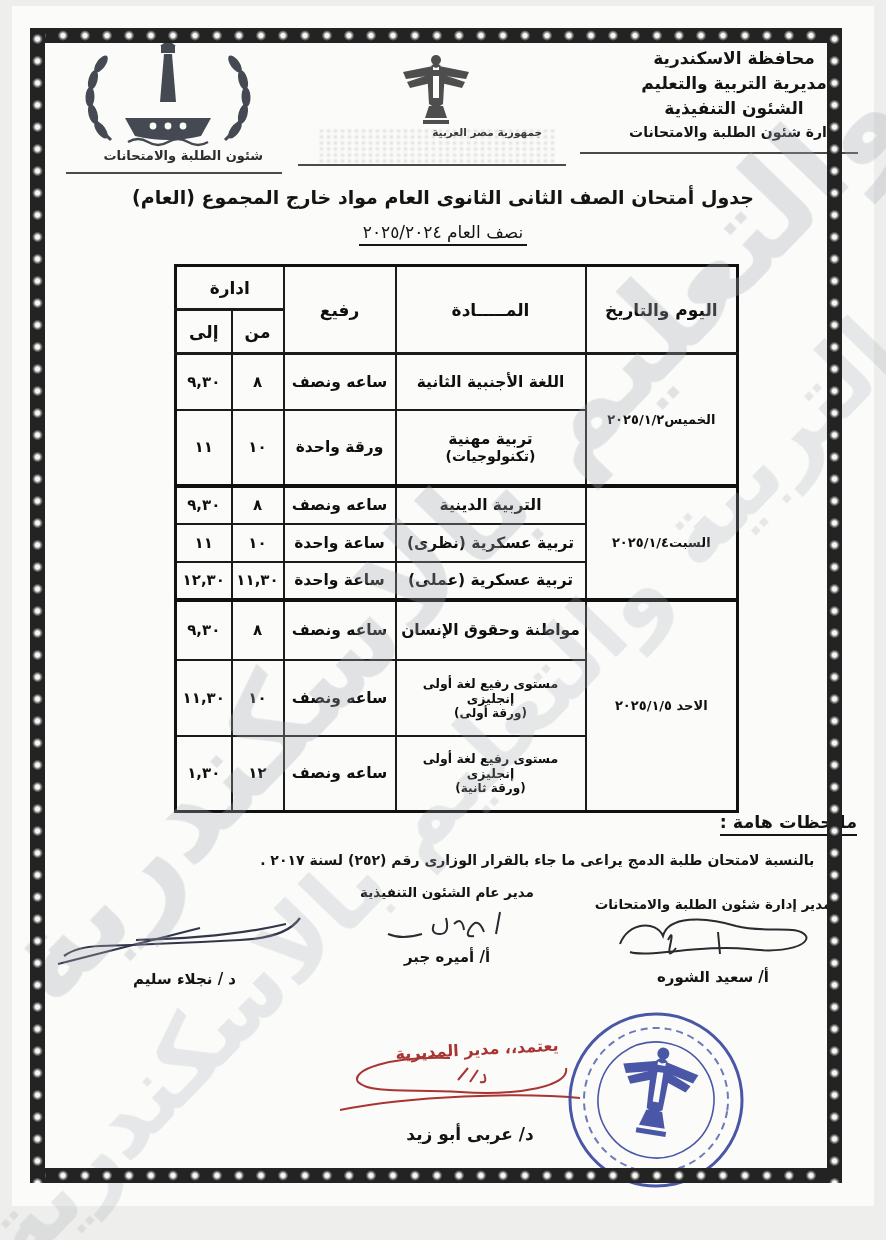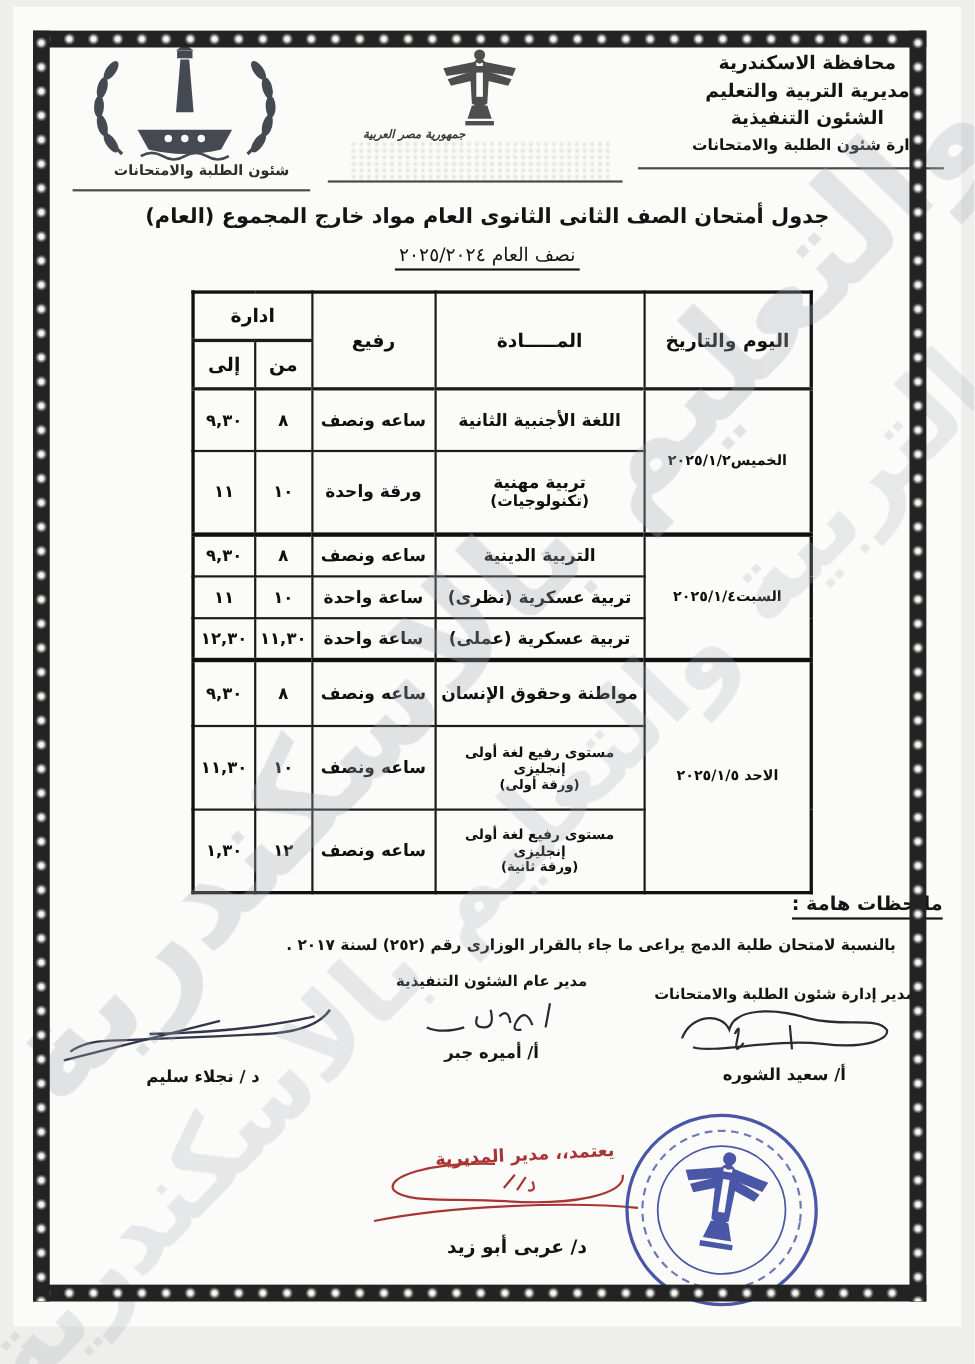--- a/index.html
+++ b/index.html
@@ -16,21 +16,21 @@
   .b-right{left:827px;top:28px;height:1155px;}
 
   .hline{position:absolute;height:2px;background:#4a4a4a;z-index:2;}
 
   
   .hdr-right{position:absolute;left:593px;top:46px;width:282px;text-align:center;z-index:2;}
   .hdr-right .l{font-weight:bold;font-size:17px;line-height:25px;}
   .hdr-right .l4{font-weight:bold;font-size:14px;line-height:22px;}
   .emblem-left{position:absolute;left:58px;top:40px;width:205px;text-align:right;z-index:2;}
   .emblem-left .cap{font-weight:bold;font-size:13px;margin-top:-4px;color:#2d2d2d;}
-  .emblem-center{position:absolute;left:330px;top:42px;width:212px;text-align:left;z-index:2;font-style:italic;}
+  .emblem-center{position:absolute;left:330px;top:52px;width:212px;text-align:right;z-index:2;}
   .emblem-center .cap{font-weight:bold;font-size:10.5px;color:#3a3a3a;}
   .stamp-noise{position:absolute;left:318px;top:128px;width:236px;height:38px;z-index:1;opacity:.5;filter:blur(1px);
      background-image:radial-gradient(circle 1.3px,#9a9a98 1px,transparent 1.6px);background-size:7px 6px;}
 
   
   .title{position:absolute;left:80px;top:186px;width:726px;text-align:center;font-weight:bold;font-size:19px;z-index:2;}
   .subtitle{position:absolute;left:80px;top:222px;width:726px;text-align:center;z-index:2;}
   .subtitle span{font-weight:normal;font-size:17px;border-bottom:2.5px solid #161616;padding:0 4px 2px;}
 
   

